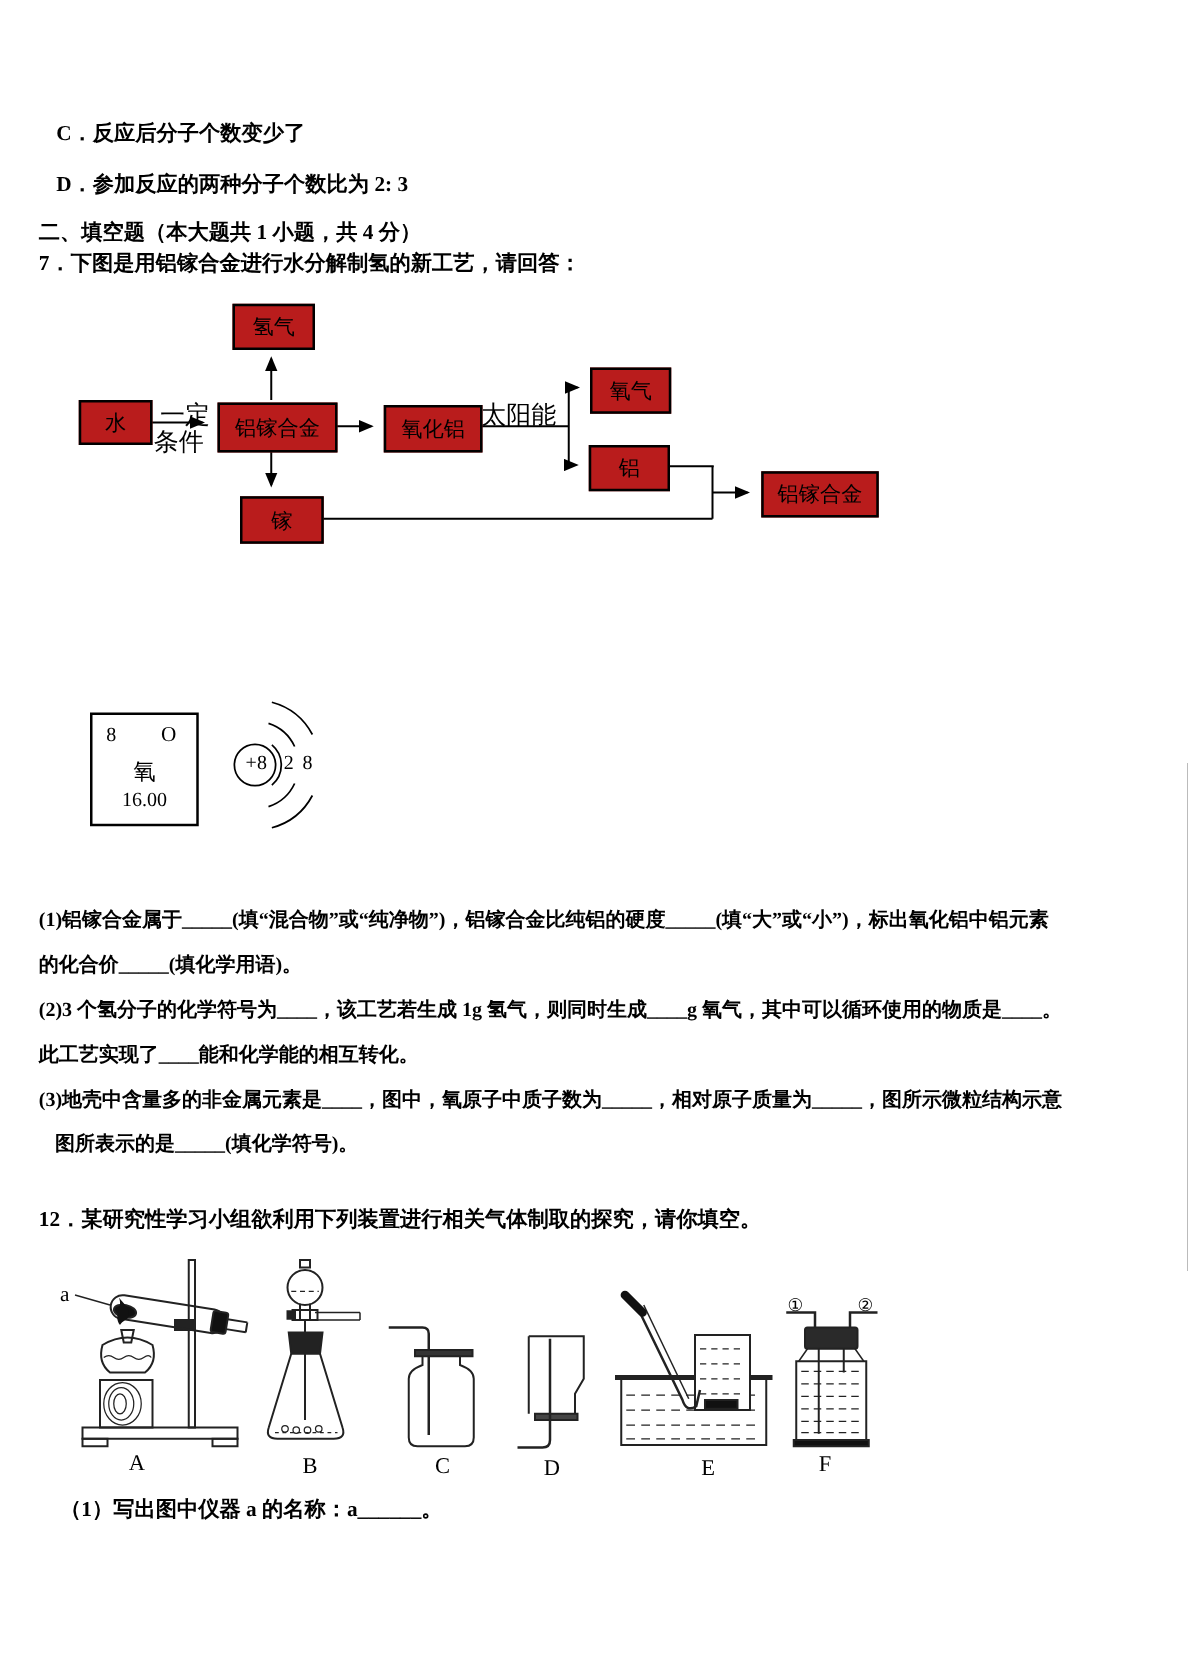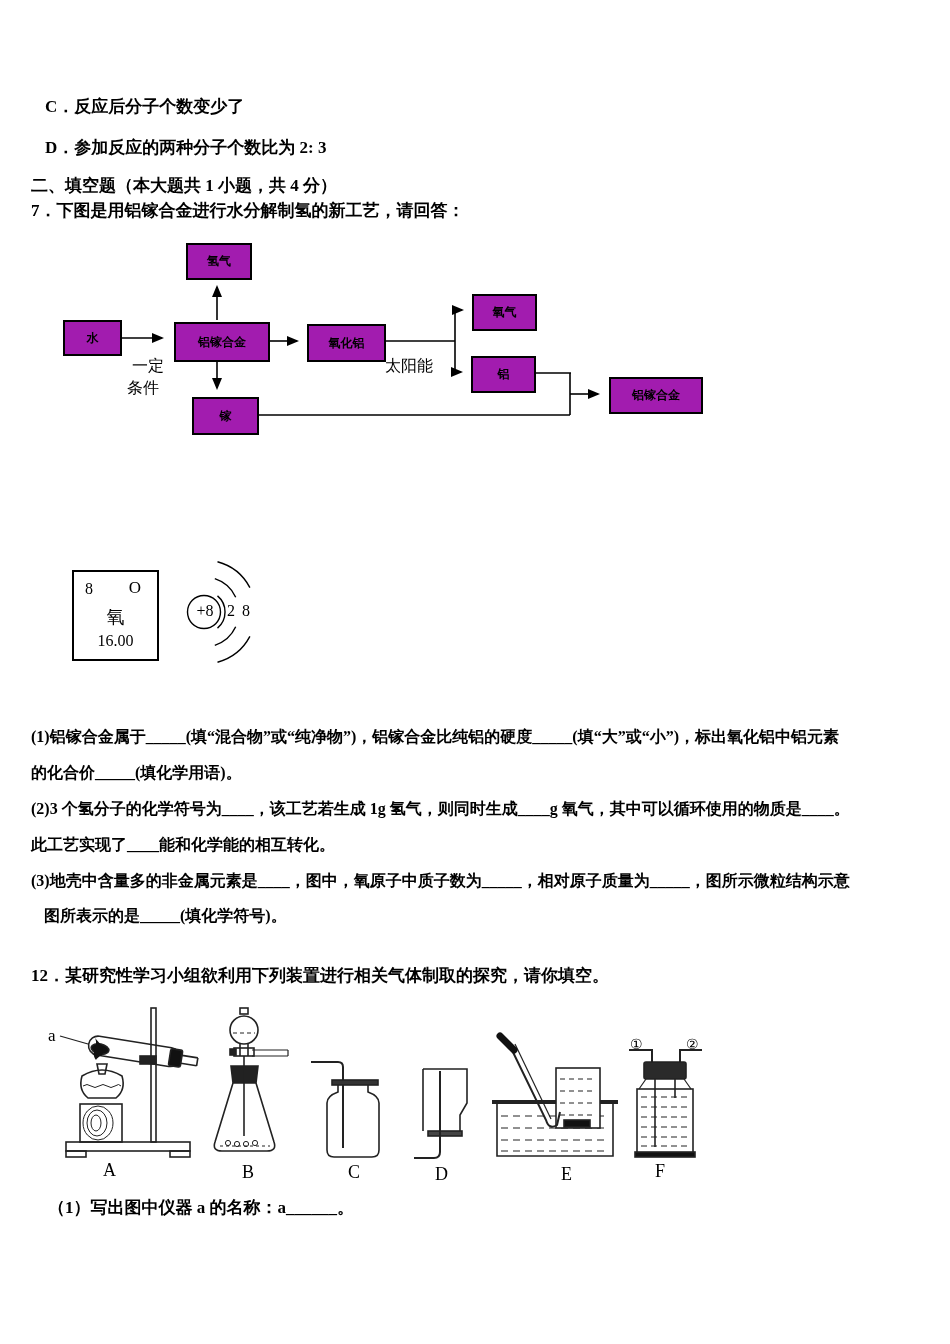--- a/index.html
+++ b/index.html
@@ -2,23 +2,23 @@
 <html><head>
 <meta charset="utf-8">
 <style>
   html,body{margin:0;padding:0;background:#888;}
   .page{position:relative;width:950px;height:1344px;background:#ffffff;
         font-family:"Liberation Serif","DejaVu Serif",serif;color:#000;overflow:hidden;}
   .t{position:absolute;white-space:nowrap;line-height:1.2;}
   .bold{font-weight:bold;}
   .fs17{font-size:17px;text-align:center;}
   .fs16{font-size:16px;text-align:center;}
-  .node{position:absolute;border:2px solid #000;background:#a21caf;display:flex;
-        align-items:center;justify-content:center;font-size:12px;z-index:2;font-weight:bold;}
-  .lbl{position:absolute;font-size:16px;z-index:2;margin-top:38px;}
+  .node{position:absolute;border:2px solid #000;background:#b91c1c;display:flex;
+        align-items:center;justify-content:center;font-size:17px;z-index:2;}
+  .lbl{position:absolute;font-size:20px;z-index:2;}
   svg.layer{position:absolute;left:0;top:0;z-index:1;}
   .card{position:absolute;left:72px;top:570px;width:83px;height:87px;border:2px solid #000;
         font-size:16px;z-index:2;}
   .card .num{position:absolute;left:11px;top:8px;}
   .card .sym{position:absolute;right:16px;top:6px;font-size:17px;}
   .card .nm{position:absolute;left:0;right:0;top:33px;text-align:center;font-size:18px;}
   .card .ms{position:absolute;left:0;right:0;top:60px;text-align:center;}
   .atomtxt{position:absolute;font-size:16px;z-index:2;}
   .apLetter{position:absolute;font-size:18px;z-index:2;}
   .port{position:absolute;font-size:14px;z-index:2;}

